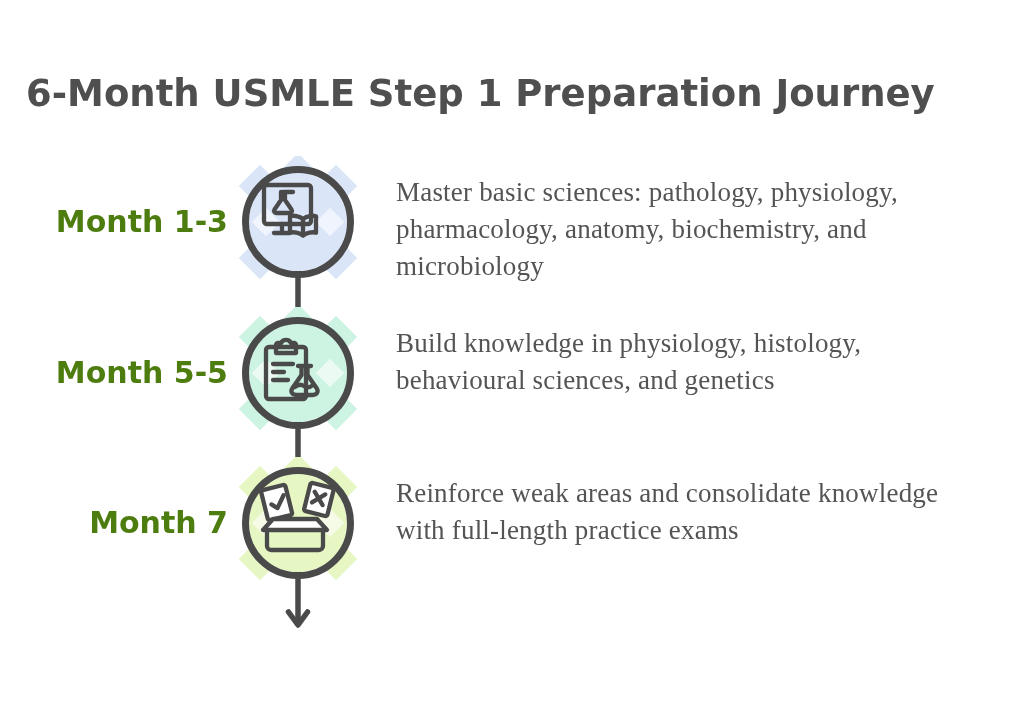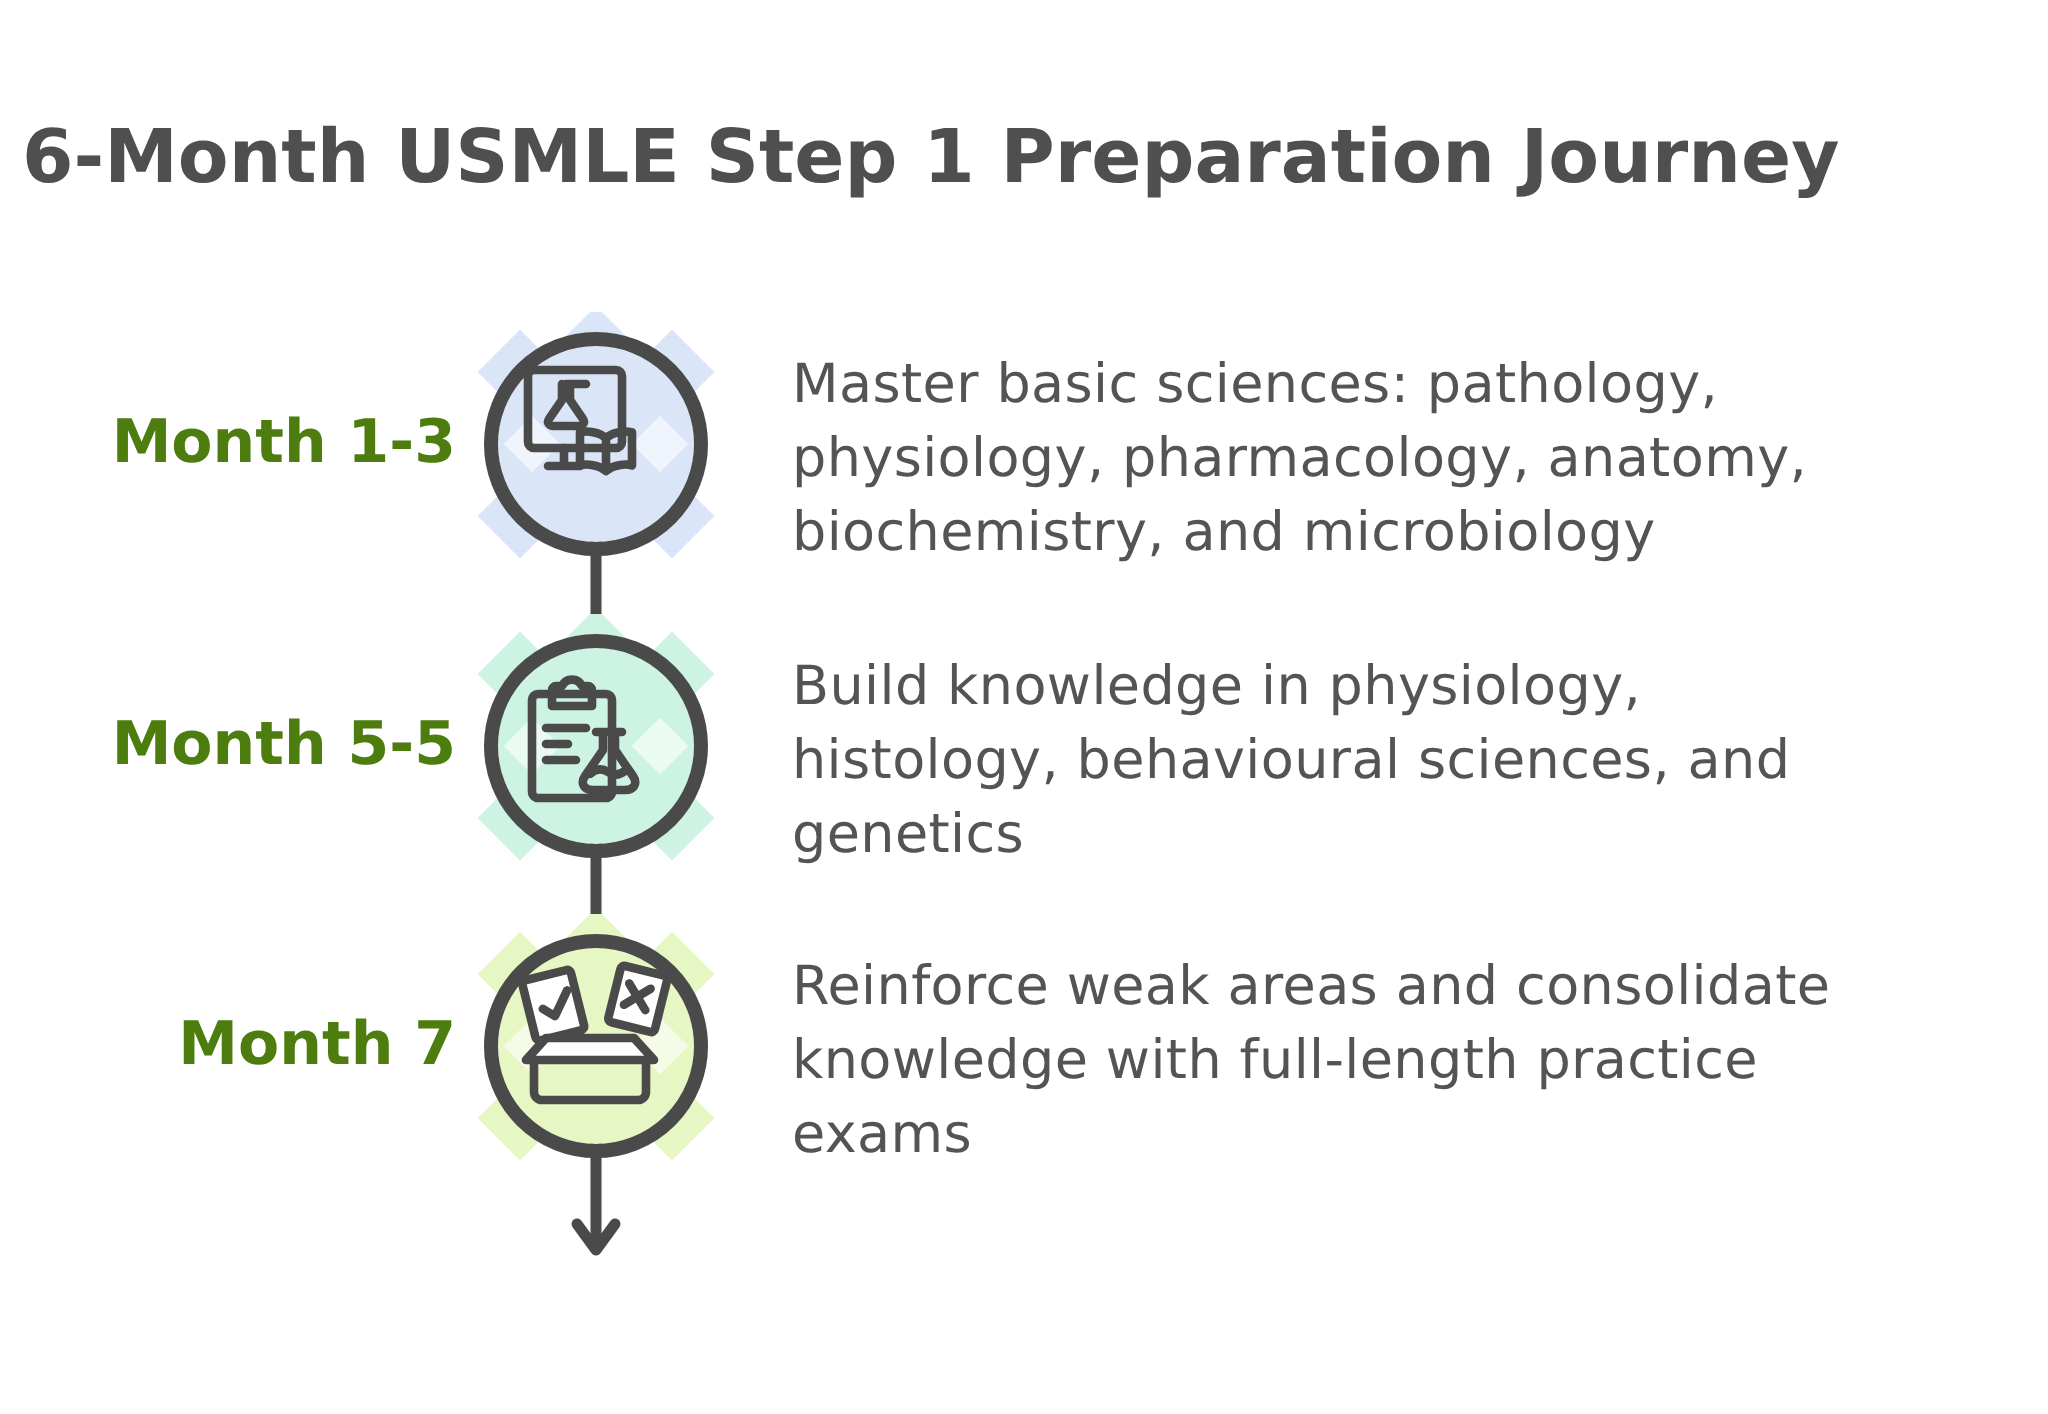--- a/index.html
+++ b/index.html
@@ -2,35 +2,35 @@
 <html><head>
 <meta charset="utf-8">
 <style>
   html,body { margin:0; padding:0; background:#ffffff; }
   body { font-family:"DejaVu Sans","Liberation Sans",sans-serif; }
   .canvas {
     position:relative; width:1024px; height:707px;
     background:#ffffff; overflow:hidden;
   }
   .title {
-    position:absolute; left:10px; top:56px; margin:1px;
+    position:absolute; left:10px; top:56px; margin:16px;
     font-size:37px; font-weight:700; color:#4f4f4f; letter-spacing:0px;
     white-space:nowrap;
   }
   .connector { position:absolute; left:0; top:0; }
   .milestone { position:absolute; left:0; top:0; width:1024px; height:0; }
   .m-label {
     position:absolute; left:0; top:-21px; width:228px;
     text-align:right; font-size:30px; font-weight:700;
     color:#4d7c0f; line-height:42px; white-space:nowrap;
   }
   .m-node { position:absolute; left:232px; top:-66px; width:132px; height:132px; }
   .m-desc {
     position:absolute; left:396px; top:-48px; width:548px;
-    font-size:27px; line-height:37px; color:#545454; letter-spacing:0.2px;
+    font-size:27px; line-height:37px; color:#545454; letter-spacing:0.2px;font-family:Liberation Serif, serif;
   }
   .art { fill:none; stroke:#4a4a4a; stroke-width:4.3; stroke-linecap:round; stroke-linejoin:round; }
 </style>
 </head>
 <body>
 
 <div class="canvas">
 
   <h1 class="title">6-Month USMLE Step 1 Preparation Journey</h1>
 

